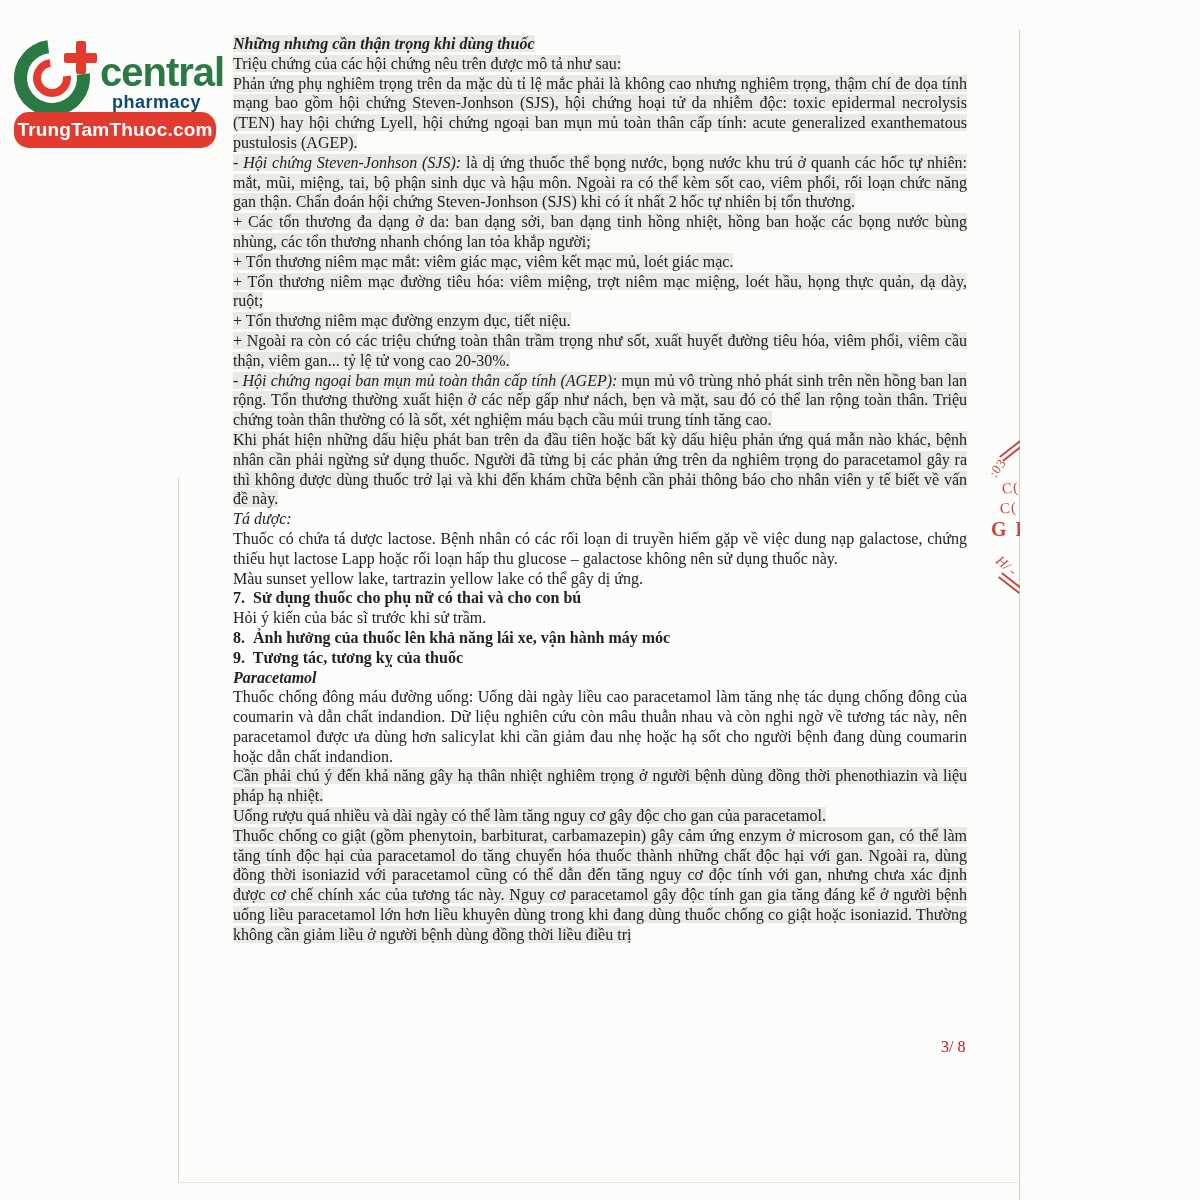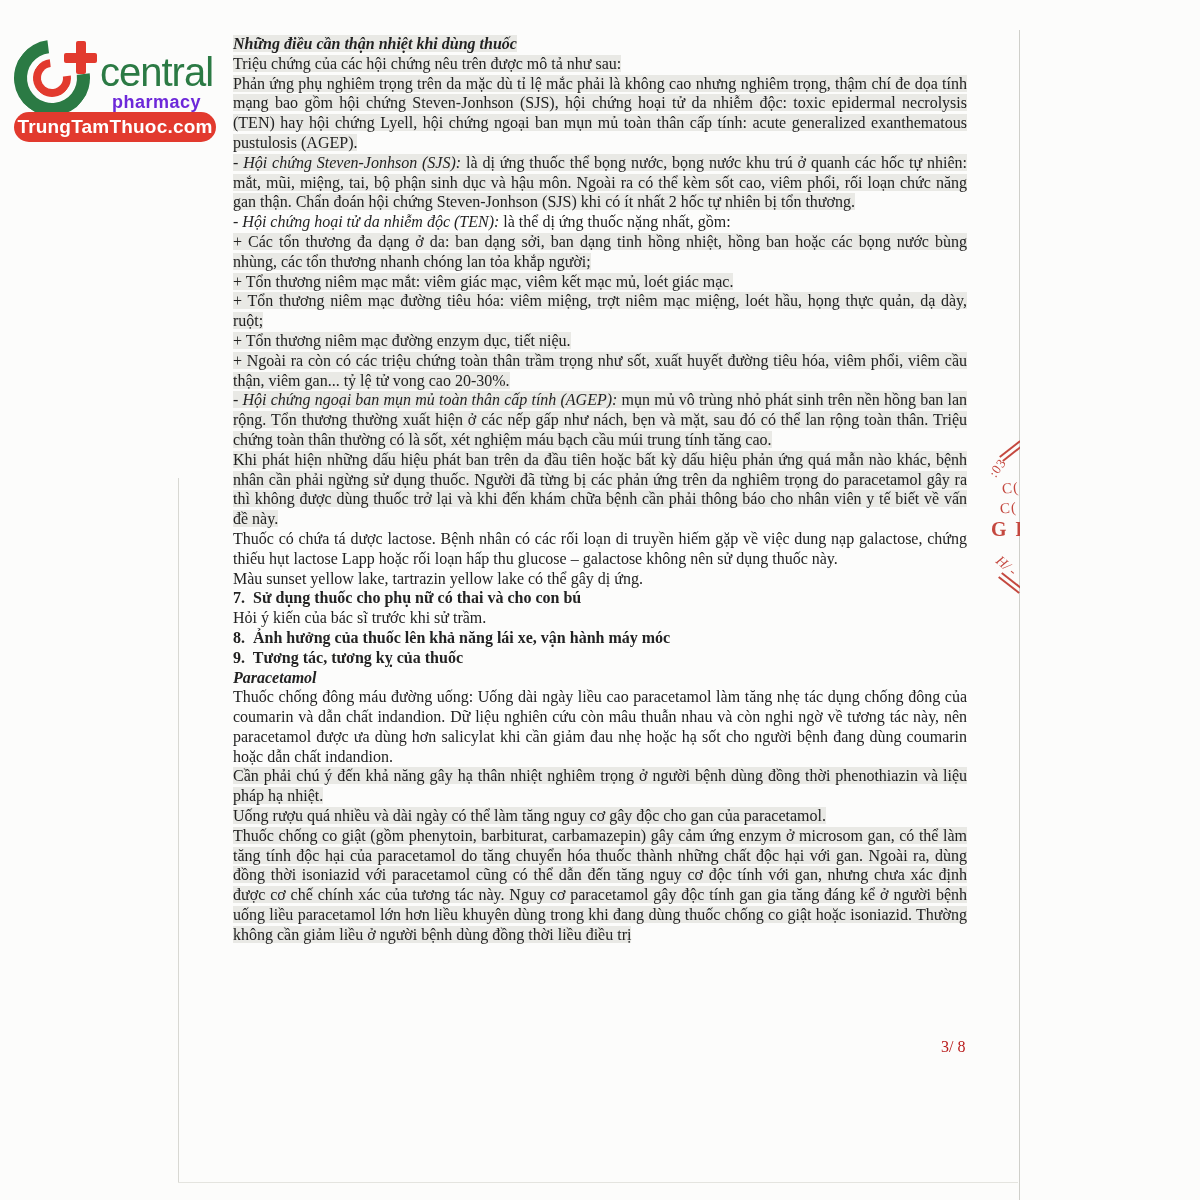--- a/index.html
+++ b/index.html
@@ -16,25 +16,25 @@
   .logo{position:absolute;left:12px;top:26px;width:206px;font-family:"Liberation Sans",sans-serif;}
   .logo-mark{position:absolute;left:2px;top:14px;width:76px;height:76px;}
   .c-outer{position:absolute;left:0;top:0;width:76px;height:76px;box-sizing:border-box;
            border:13px solid #2b7a44;border-radius:50%;border-top-color:transparent;
            transform:rotate(38deg);}
   .c-inner{position:absolute;left:19px;top:19px;width:38px;height:38px;box-sizing:border-box;
            border:8px solid #e23a2e;border-radius:50%;border-top-color:transparent;
            transform:rotate(38deg);}
   .plus-h{position:absolute;left:50px;top:13px;width:33px;height:10px;background:#e23a2e;border-radius:2px;}
   .plus-v{position:absolute;left:61.5px;top:1px;width:10px;height:33px;background:#e23a2e;border-radius:2px;}
-  .brand{position:absolute;left:88px;top:26px;font-size:40px;font-weight:normal;
+  .brand{position:absolute;left:88px;top:26px;font-size:40px;font-weight:bold;
          color:#2b7a44;letter-spacing:-1px;line-height:40px;}
   .brand-sub{position:absolute;left:100px;top:66px;font-size:18px;font-weight:bold;
-         color:#6d28d9;letter-spacing:.5px;}
-  .banner{position:absolute;left:2px;top:86px;width:202px;height:30px;background:#e23a2e;
+         color:#0c4a6e;letter-spacing:.5px;}
+  .banner{position:absolute;left:2px;top:86px;width:202px;height:36px;background:#e23a2e;
           border-radius:15px;display:flex;align-items:center;justify-content:center;}
   .banner span{color:#ffffff;font-size:19px;font-weight:bold;letter-spacing:.2px;}
 
   
   .doc{position:absolute;left:233px;top:34px;width:734px;color:#222;
        font-size:16px;line-height:19.8px;text-align:justify;}
   .doc p{margin:0;}
   .bold{font-weight:bold;}
   .italic{font-style:italic;}
   .hl{background:#e9e9e5;}
@@ -70,32 +70,32 @@
     <div class="plus-v"></div>
   </div>
   <div class="brand">central</div>
   <div class="brand-sub">pharmacy</div>
   <div class="banner">
     <span>TrungTamThuoc.com</span>
   </div>
 </div>
 
 <div class="doc">
-    <p><span class="bold italic hl">Những điều cần thận nhiệt khi dùng thuốc</span></p>
+    <p><span class="bold italic hl">Những nhưng cần thận trọng khi dùng thuốc</span></p>
     <p><span class="hl">Triệu chứng của các hội chứng nêu trên được mô tả như sau:</span></p>
     <p><span class="hl">Phản ứng phụ nghiêm trọng trên da mặc dù tỉ lệ mắc phải là không cao nhưng nghiêm trọng, thậm chí đe dọa tính mạng bao gồm hội chứng Steven-Jonhson (SJS), hội chứng hoại tử da nhiễm độc: toxic epidermal necrolysis (TEN) hay hội chứng Lyell, hội chứng ngoại ban mụn mủ toàn thân cấp tính: acute generalized exanthematous pustulosis (AGEP).</span></p>
     <p><span class="italic hl">- Hội chứng Steven-Jonhson (SJS): </span><span class="hl">là dị ứng thuốc thể bọng nước, bọng nước khu trú ở quanh các hốc tự nhiên: mắt, mũi, miệng, tai, bộ phận sinh dục và hậu môn. Ngoài ra có thể kèm sốt cao, viêm phổi, rối loạn chức năng gan thận. Chẩn đoán hội chứng Steven-Jonhson (SJS) khi có ít nhất 2 hốc tự nhiên bị tổn thương.</span></p>
-    <p><span class="italic">- Hội chứng hoại tử da nhiễm độc (TEN): </span><span class="">là thể dị ứng thuốc nặng nhất, gồm:</span></p>
     <p><span class="hl">+ Các tổn thương đa dạng ở da: ban dạng sởi, ban dạng tinh hồng nhiệt, hồng ban hoặc các bọng nước bùng nhùng, các tổn thương nhanh chóng lan tỏa khắp người;</span></p>
     <p><span class="hl">+ Tổn thương niêm mạc mắt: viêm giác mạc, viêm kết mạc mủ, loét giác mạc.</span></p>
     <p><span class="hl">+ Tổn thương niêm mạc đường tiêu hóa: viêm miệng, trợt niêm mạc miệng, loét hầu, họng thực quản, dạ dày, ruột;</span></p>
     <p><span class="hl">+ Tổn thương niêm mạc đường enzym dục, tiết niệu.</span></p>
     <p><span class="hl">+ Ngoài ra còn có các triệu chứng toàn thân trầm trọng như sốt, xuất huyết đường tiêu hóa, viêm phổi, viêm cầu thận, viêm gan... tỷ lệ tử vong cao 20-30%.</span></p>
     <p><span class="italic hl">- Hội chứng ngoại ban mụn mủ toàn thân cấp tính (AGEP): </span><span class="hl">mụn mủ vô trùng nhỏ phát sinh trên nền hồng ban lan rộng. Tổn thương thường xuất hiện ở các nếp gấp như nách, bẹn và mặt, sau đó có thể lan rộng toàn thân. Triệu chứng toàn thân thường có là sốt, xét nghiệm máu bạch cầu múi trung tính tăng cao.</span></p>
     <p><span class="hl">Khi phát hiện những dấu hiệu phát ban trên da đầu tiên hoặc bất kỳ dấu hiệu phản ứng quá mẫn nào khác, bệnh nhân cần phải ngừng sử dụng thuốc. Người đã từng bị các phản ứng trên da nghiêm trọng do paracetamol gây ra thì không được dùng thuốc trở lại và khi đến khám chữa bệnh cần phải thông báo cho nhân viên y tế biết về vấn đề này.</span></p>
+    <p><span class="italic">Tá dược:</span></p>
     <p><span class="">Thuốc có chứa tá dược lactose. Bệnh nhân có các rối loạn di truyền hiếm gặp về việc dung nạp galactose, chứng thiếu hụt lactose Lapp hoặc rối loạn hấp thu glucose – galactose không nên sử dụng thuốc này.</span></p>
     <p><span class="">Màu sunset yellow lake, tartrazin yellow lake có thể gây dị ứng.</span></p>
     <p><span class="bold">7.&nbsp; Sử dụng thuốc cho phụ nữ có thai và cho con bú</span></p>
     <p><span class="">Hỏi ý kiến của bác sĩ trước khi sử trầm.</span></p>
     <p><span class="bold">8.&nbsp; Ảnh hưởng của thuốc lên khả năng lái xe, vận hành máy móc</span></p>
     <p><span class="bold">9.&nbsp; Tương tác, tương kỵ của thuốc</span></p>
     <p><span class="bold italic">Paracetamol</span></p>
     <p><span class="">Thuốc chống đông máu đường uống: Uống dài ngày liều cao paracetamol làm tăng nhẹ tác dụng chống đông của coumarin và dẫn chất indandion. Dữ liệu nghiên cứu còn mâu thuẫn nhau và còn nghi ngờ về tương tác này, nên paracetamol được ưa dùng hơn salicylat khi cần giảm đau nhẹ hoặc hạ sốt cho người bệnh đang dùng coumarin hoặc dẫn chất indandion.</span></p>
     <p><span class="hl">Cần phải chú ý đến khả năng gây hạ thân nhiệt nghiêm trọng ở người bệnh dùng đồng thời phenothiazin và liệu pháp hạ nhiệt.</span></p>
     <p><span class="hl">Uống rượu quá nhiều và dài ngày có thể làm tăng nguy cơ gây độc cho gan của paracetamol.</span></p>

